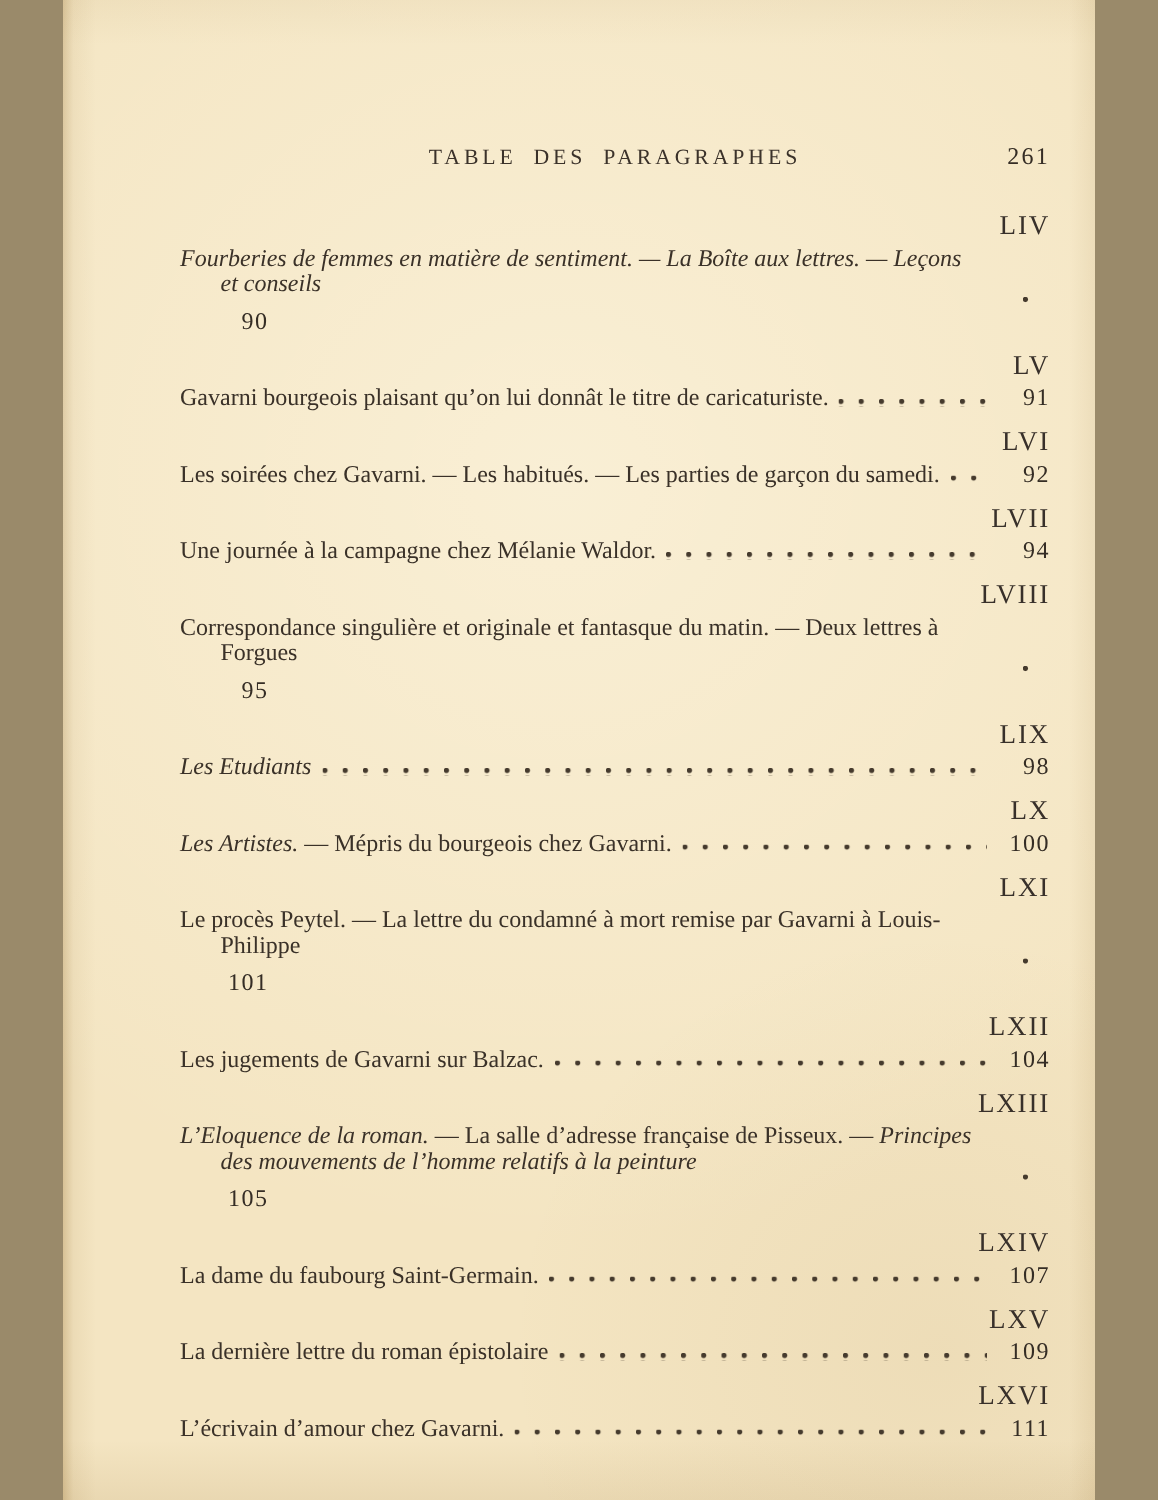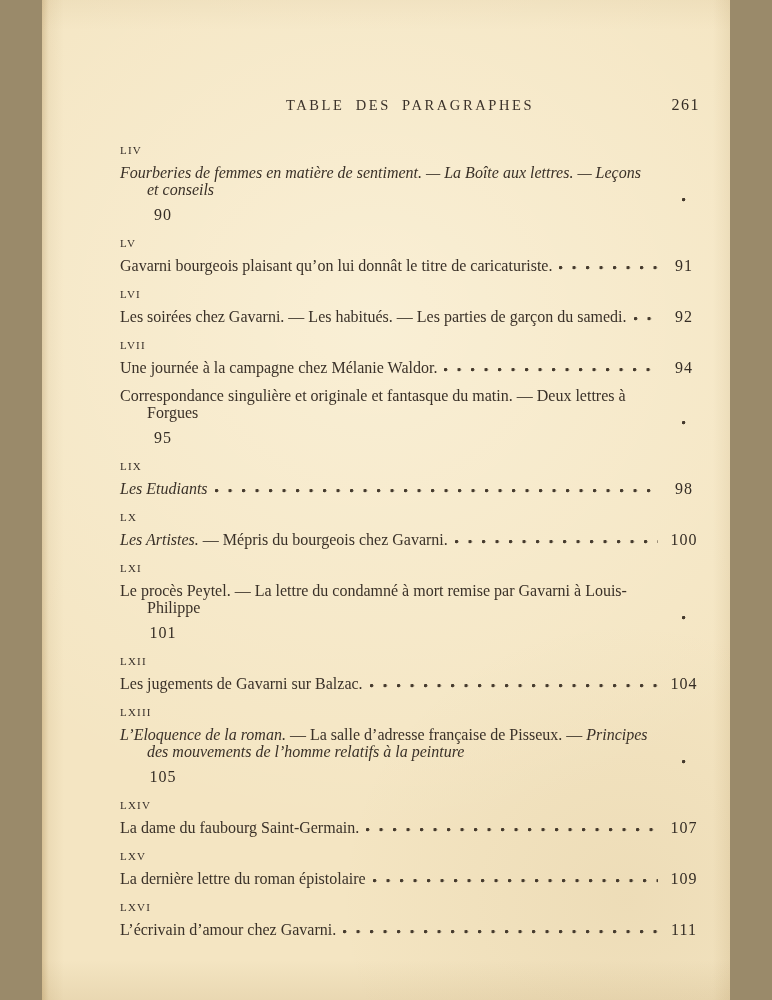--- a/index.html
+++ b/index.html
@@ -47,22 +47,22 @@
     position: absolute;
     right: 0;
     top: -1px;
     font-size: 16px;
     letter-spacing: 1.5px;
     color: #352d25;
     text-align: center;
   }
   .section { margin-bottom: 11px; }
   .section-num {
-    text-align: left;
-    font-size: 11px;
+    text-align: right;
+    font-size: 18px;
     letter-spacing: 1.2px;
     line-height: 18px;
     margin-bottom: 5px;
     color: #38302a;
   }
   .entry { font-size: 16px; line-height: 17px; }
   .entry .line { min-height: 17px; }
   .entry .line.cont { padding-left: 27px; }
   .entry .line.final { display: flex; align-items: baseline; }
   .entry .line.final.cont { padding-left: 27px; flex-direction: column; }
@@ -74,21 +74,21 @@
     margin: 0 10px 3px 7px;
     background-image: radial-gradient(circle at 1.6px 1.6px, #453a2d 1.4px, rgba(0,0,0,0) 2.1px);
     background-size: 13.5px 5px;
     background-repeat: repeat-x;
     background-position: left top;
     min-width: 8px;
   }
   .pagenum {
     flex: 0 0 auto;
     min-width: 32px;
-    text-align: center;
+    text-align: right;
     font-size: 16px;
     letter-spacing: 1px;
     color: #352d25;
   }
 </style>
 </head>
 <body>
 
 <div class="page">
   <div class="content">
@@ -132,20 +132,21 @@
           <div class="section-num">LVII</div>
           <div class="entry">
             <div class="line final">
               <span><span class="seg-roman">Une journée à la campagne chez Mélanie Waldor.</span></span>
               <span class="leader"></span>
               <span class="pagenum">94</span>
             </div>
           </div>
         </div>
         <div class="section">
+          <div class="section-num">LVIII</div>
           <div class="entry">
             <div class="line"><span><span class="seg-roman">Correspondance singulière et originale et fantasque du matin. — Deux lettres à</span></span></div>
             <div class="line cont final">
               <span><span class="seg-roman">Forgues</span></span>
               <span class="leader"></span>
               <span class="pagenum">95</span>
             </div>
           </div>
         </div>
         <div class="section">

